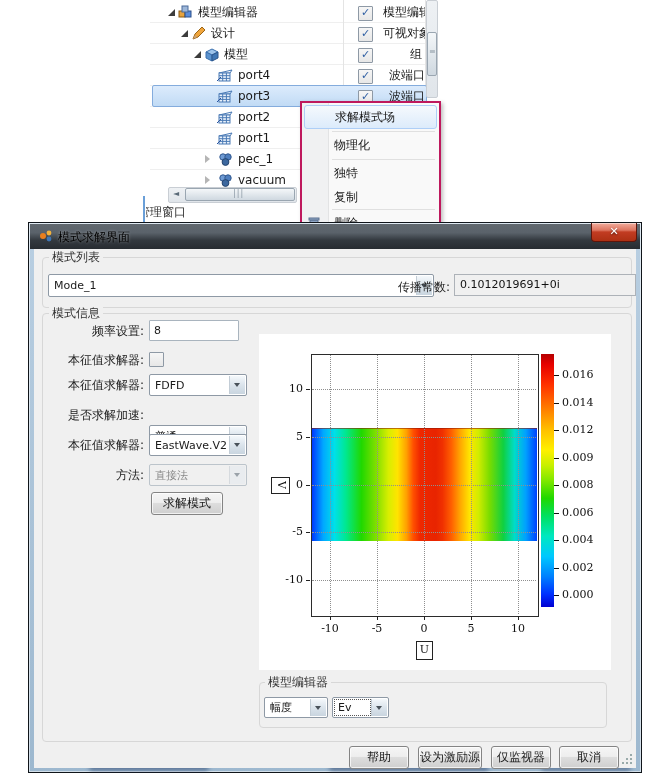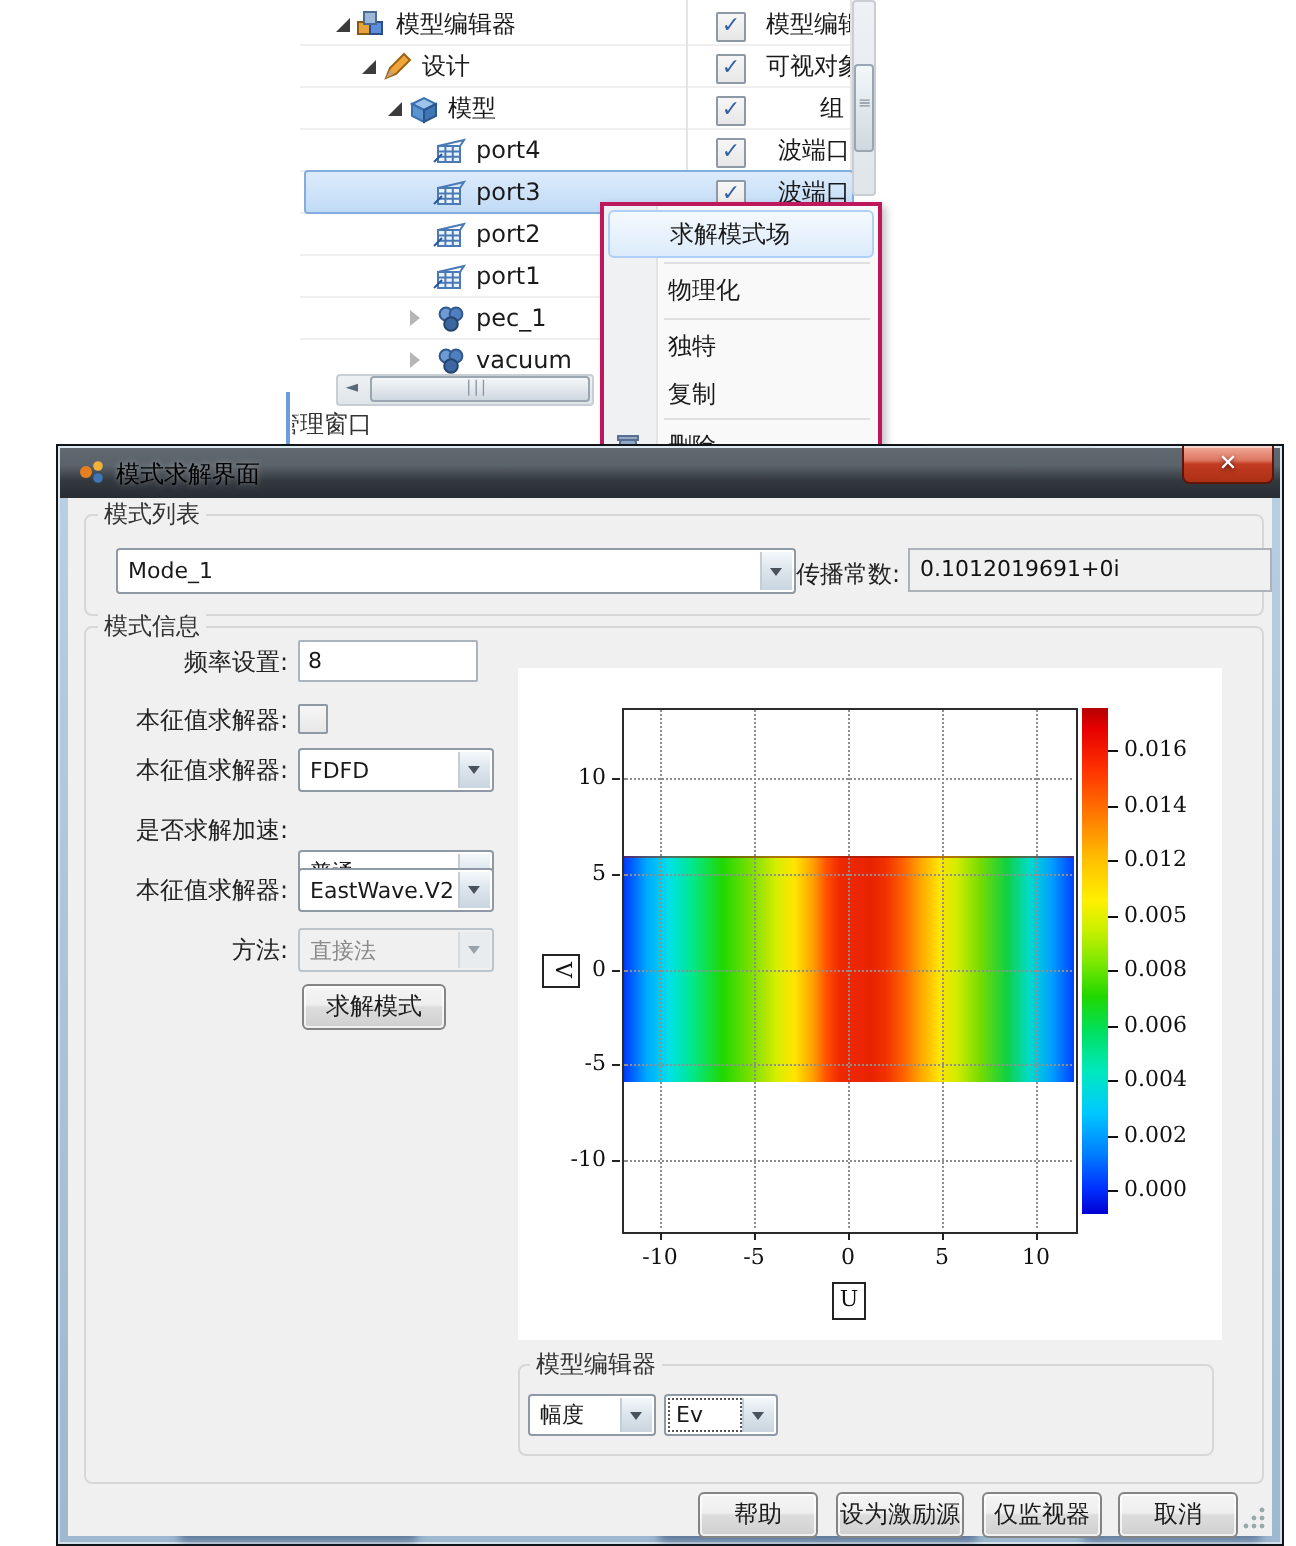--- a/index.html
+++ b/index.html
@@ -227,21 +227,21 @@
           <circle cx="11" cy="11" r="2.4" fill="#3f76b4"></circle>
         </svg></span>
     <span id="title-text">模式求解界面</span>
   </div>
   <div id="close-btn"><span>✕</span></div>
 
   <div id="dlg-content">
 
     <div class="grp" style="left:8px;top:8px;width:588px;height:49px;"></div>
     <div class="grp-label" style="left:15px;top:2px;">模式列表</div>
-    <div class="combo" style="left:24px;top:25px;width:338px;height:21px;">
+    <div class="combo" style="left:14px;top:25px;width:338px;height:21px;padding-left:46px;">
       <span class="ctxt">Mode_1</span>
       <span class="cbtn">
           <span class="carr"></span>
         </span>
     </div>
     <div class="fl" style="left:330px;top:30px;width:86px;">传播常数:</div>
     <div class="w7ro" style="left:420px;top:25px;width:170px;height:20px;">0.1012019691+0i</div>
 
     <div class="grp" style="left:8px;top:64px;width:588px;height:427px;"></div>
     <div class="grp-label" style="left:15px;top:58px;">模式信息</div>
@@ -322,21 +322,21 @@
         <div class="axbox" style="left: 12px; top: 143px; width: 17px; height: 15px; line-height: 14px;"><span style="display: inline-block; transform: rotate(90deg);">V</span></div>
         <div class="axbox" style="left: 157px; top: 307px; width: 15px; height: 17px; line-height: 16px;">U</div>
         <div id="cbar" style="position: absolute; left: 282px; top: 20px; width: 13px; height: 253px; background: linear-gradient(rgb(180, 0, 0) 0%, rgb(230, 0, 0) 4%, rgb(255, 48, 0) 12%, rgb(255, 128, 0) 22%, rgb(255, 192, 0) 30%, rgb(255, 240, 0) 38%, rgb(200, 240, 0) 44%, rgb(128, 232, 0) 50%, rgb(32, 216, 0) 57%, rgb(0, 224, 96) 64%, rgb(0, 232, 192) 72%, rgb(0, 200, 255) 80%, rgb(0, 128, 255) 88%, rgb(0, 48, 255) 95%, rgb(0, 0, 210) 100%);"></div>
         <div class="cbtick" style="left: 295px; top: 41px;"></div>
         <div class="tlabel" style="left: 303px; top: 34px; width: 40px;">0.016</div>
         <div class="cbtick" style="left: 295px; top: 69px;"></div>
         <div class="tlabel" style="left: 303px; top: 62px; width: 40px;">0.014</div>
         <div class="cbtick" style="left: 295px; top: 96px;"></div>
         <div class="tlabel" style="left: 303px; top: 89px; width: 40px;">0.012</div>
         <div class="cbtick" style="left: 295px; top: 124px;"></div>
-        <div class="tlabel" style="left: 303px; top: 117px; width: 40px;">0.005</div>
+        <div class="tlabel" style="left: 303px; top: 117px; width: 40px;">0.009</div>
         <div class="cbtick" style="left: 295px; top: 151px;"></div>
         <div class="tlabel" style="left: 303px; top: 144px; width: 40px;">0.008</div>
         <div class="cbtick" style="left: 295px; top: 179px;"></div>
         <div class="tlabel" style="left: 303px; top: 172px; width: 40px;">0.006</div>
         <div class="cbtick" style="left: 295px; top: 206px;"></div>
         <div class="tlabel" style="left: 303px; top: 199px; width: 40px;">0.004</div>
         <div class="cbtick" style="left: 295px; top: 234px;"></div>
         <div class="tlabel" style="left: 303px; top: 227px; width: 40px;">0.002</div>
         <div class="cbtick" style="left: 295px; top: 261px;"></div>
         <div class="tlabel" style="left: 303px; top: 254px; width: 40px;">0.000</div>

